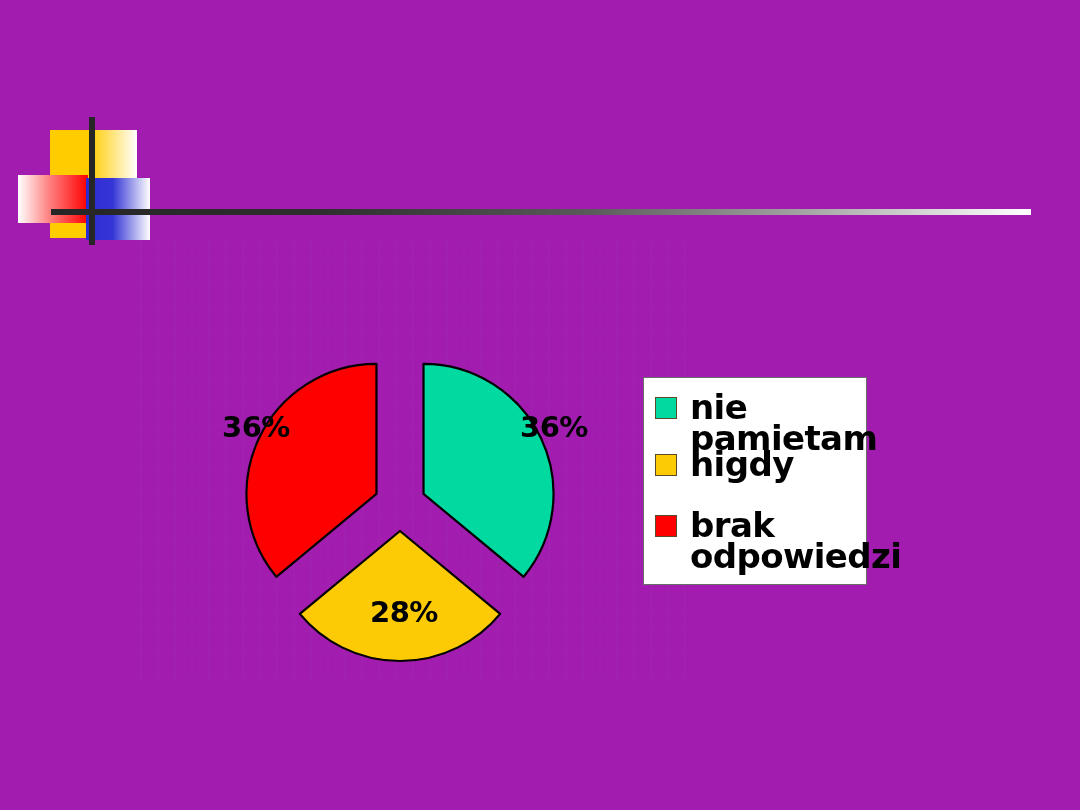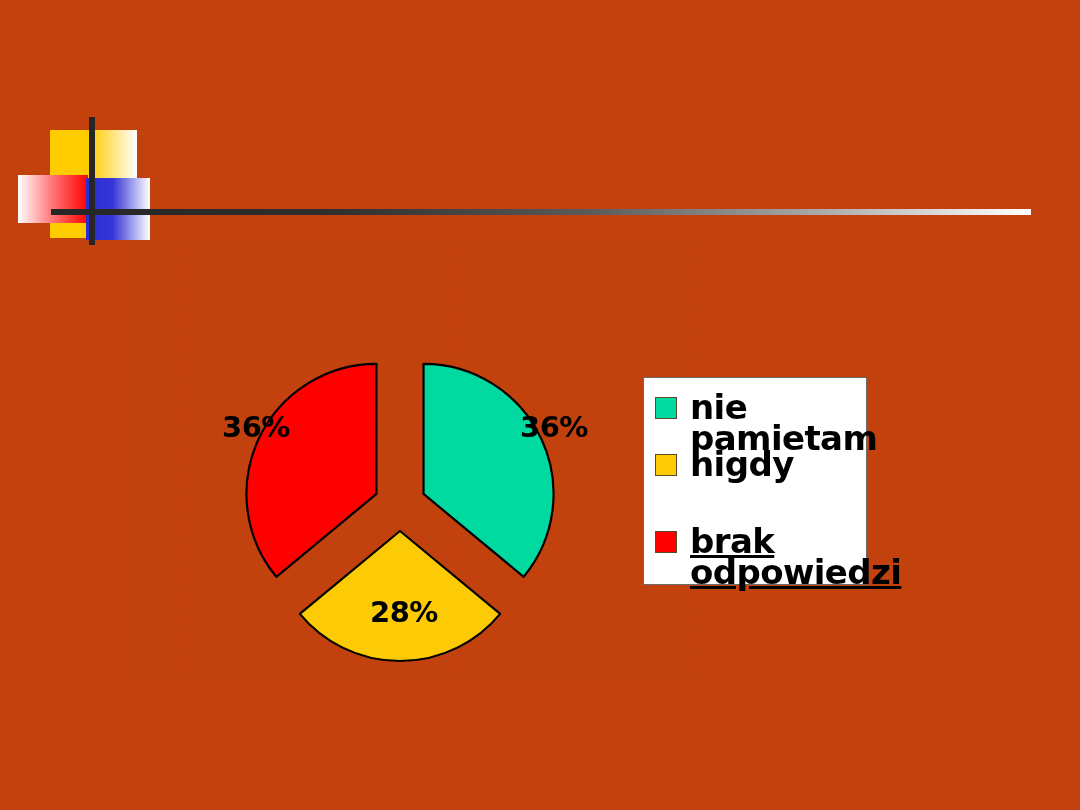--- a/index.html
+++ b/index.html
@@ -7,21 +7,21 @@
     padding: 0;
     background: #ffffff;
   }
   body {
     font-family: "DejaVu Sans", sans-serif;
   }
   #slide {
     position: relative;
     width: 1080px;
     height: 810px;
-    background: #c2410c;
+    background: #a21caf;
     overflow: hidden;
   }
 
   
   #logo { position: absolute; left: 0; top: 0; width: 1080px; height: 300px; }
 
   .logo-yellow {
     position: absolute;
     left: 50px; top: 130px;
     width: 87px; height: 108px;
@@ -100,21 +100,21 @@
     box-sizing: border-box;
   }
   .legend-row {
     position: absolute;
     display: flex;
     align-items: flex-start;
     left: 11px;
   }
   #legend-row-0 { top: 14px; }
   #legend-row-1 { top: 71px; }
-  #legend-row-2 { top: 148px; text-decoration: underline; }
+  #legend-row-2 { top: 132px; }
 
   .legend-swatch {
     width: 22px;
     height: 22px;
     border: 1px solid #5a4a2a;
     box-sizing: border-box;
     margin-top: 5px;
     flex: 0 0 auto;
   }
   .legend-label {

